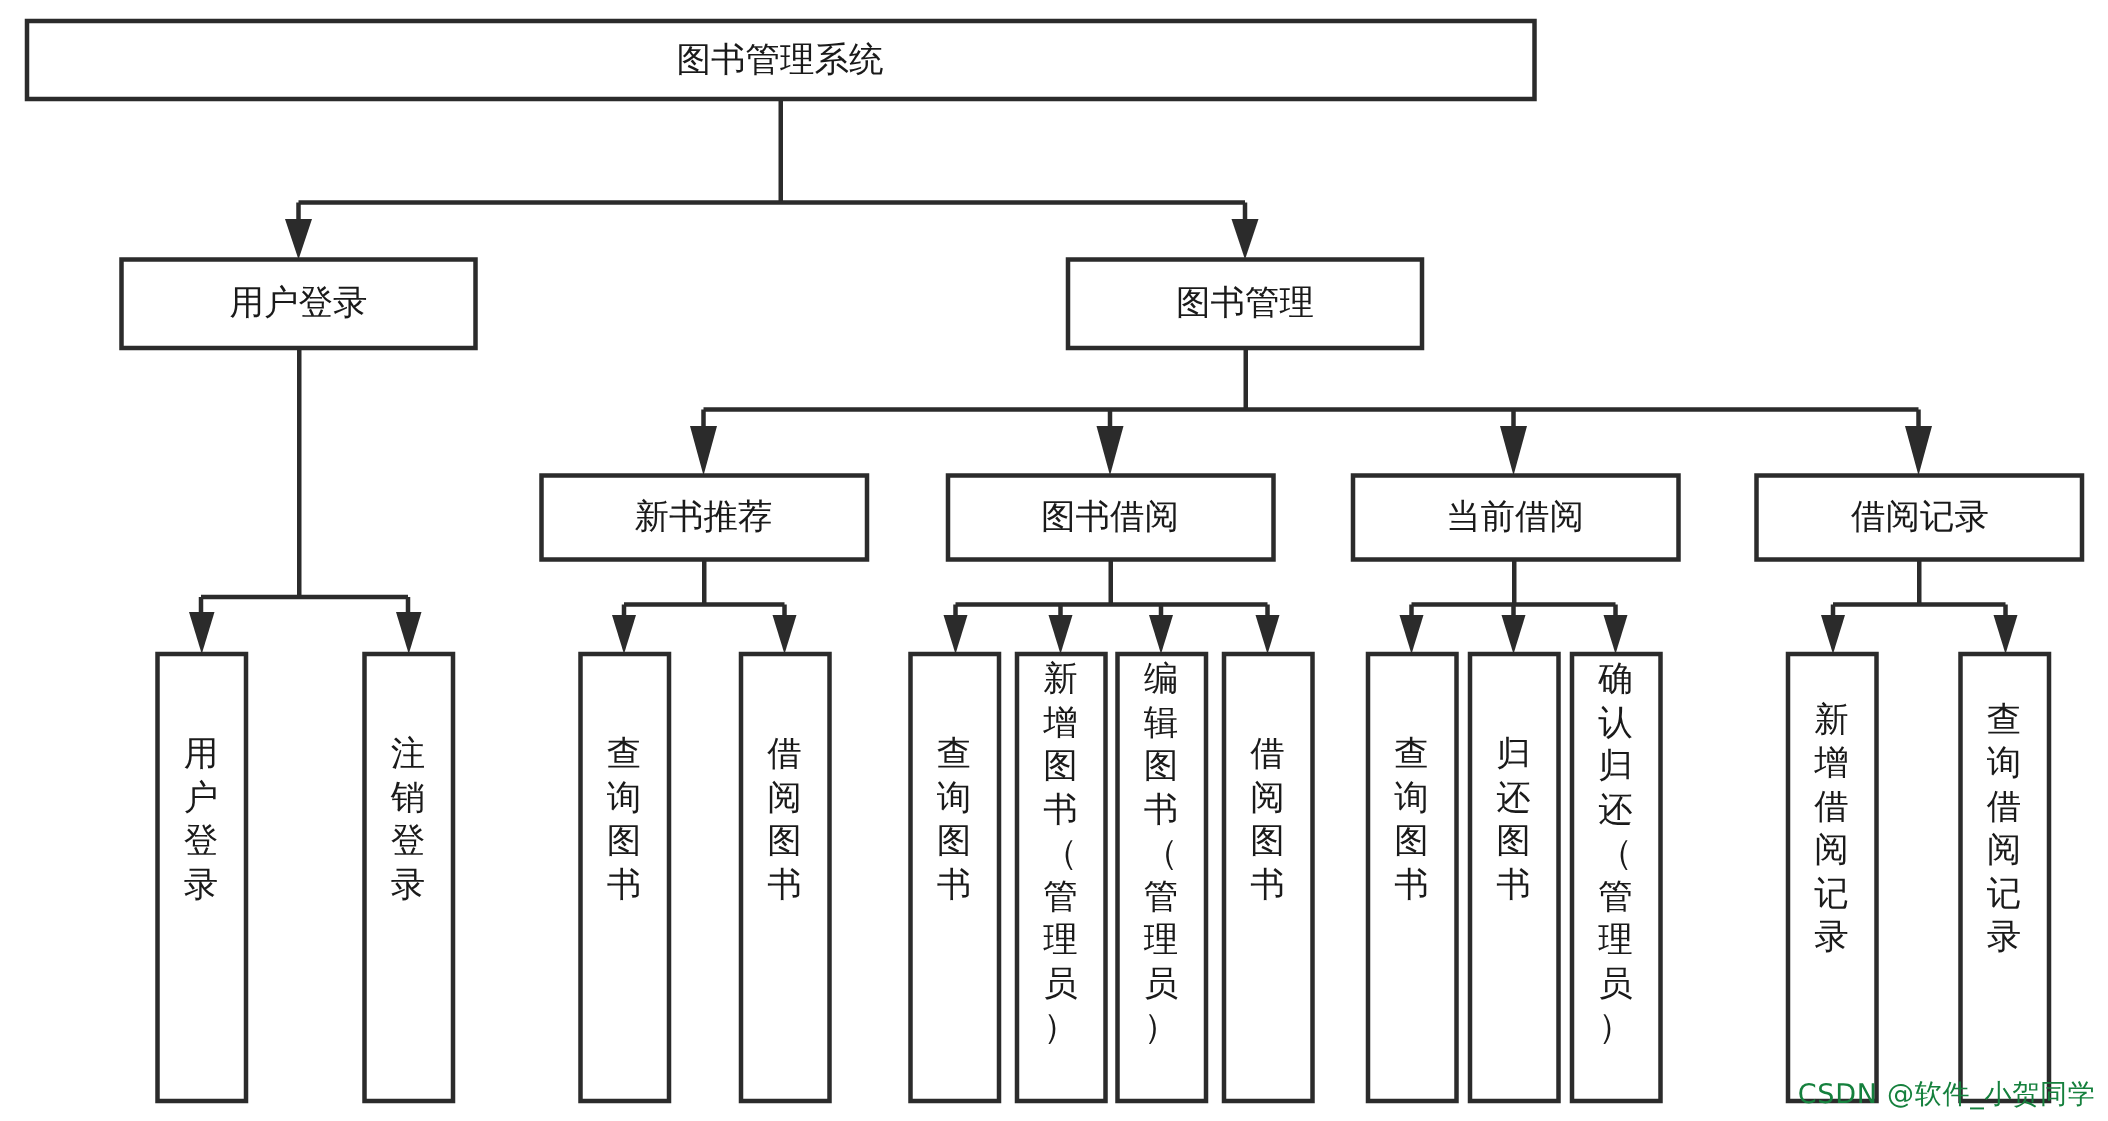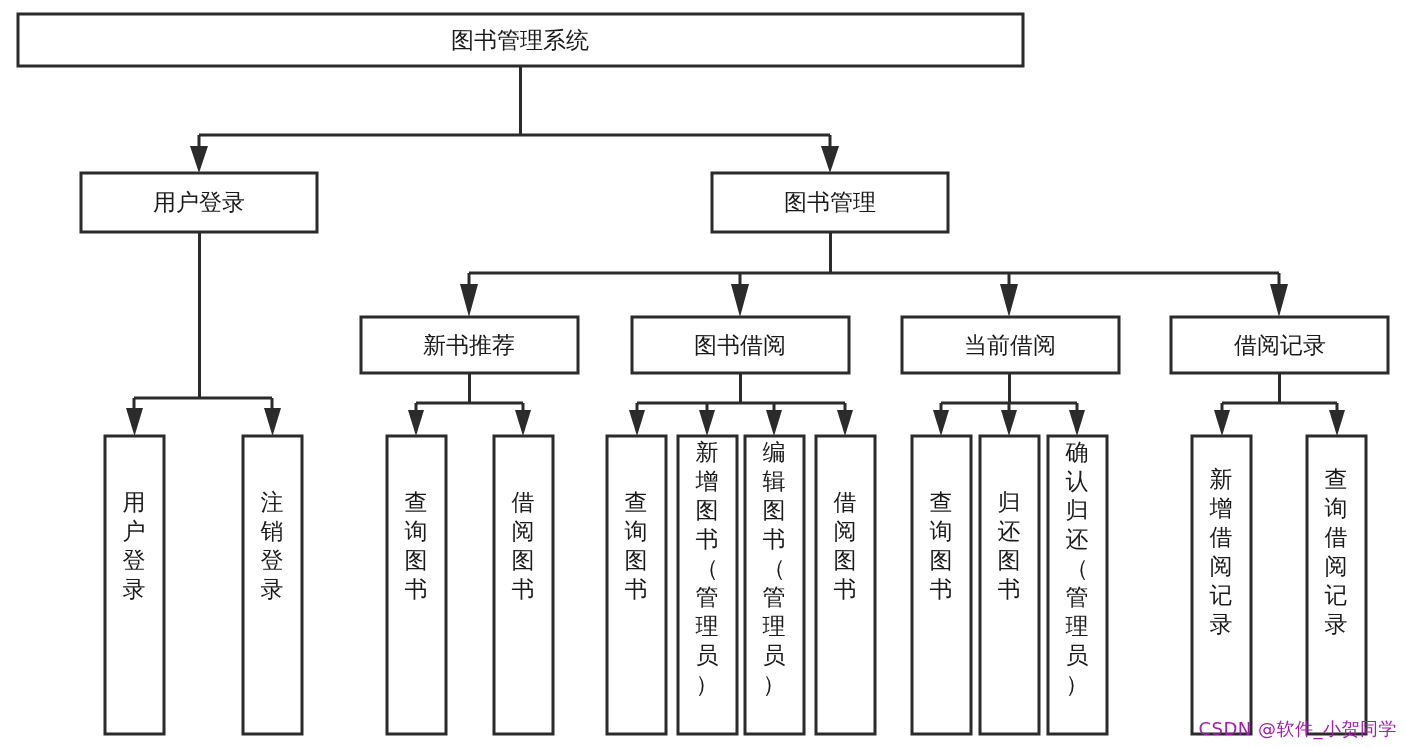--- a/index.html
+++ b/index.html
@@ -52,21 +52,21 @@
     font-size: 23px;
     fill: #1a1a1a;
     text-anchor: middle;
   }
   .watermark-text {
     position: absolute;
     right: 8px;
     bottom: 6px;
     font-family: "DejaVu Sans", "Liberation Sans", sans-serif;
     font-size: 18px;
-    color: #a21caf;
+    color: #15803d;
     white-space: nowrap;
     letter-spacing: 0.5px;
     user-select: none;
   }
 </style>
 </head>
 <body>
 
 <div id="diagram-root">
 

